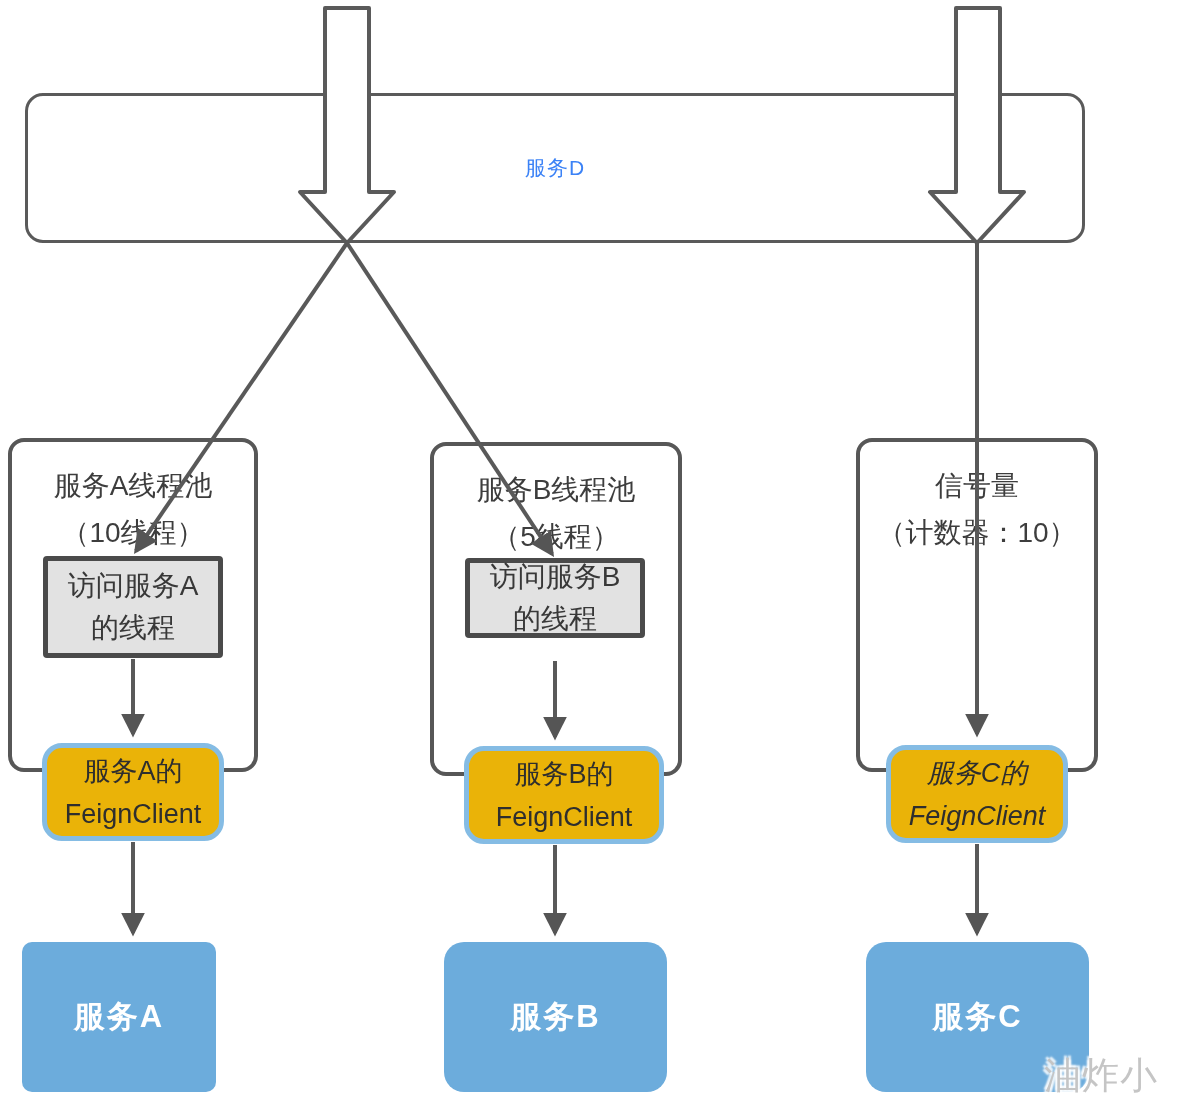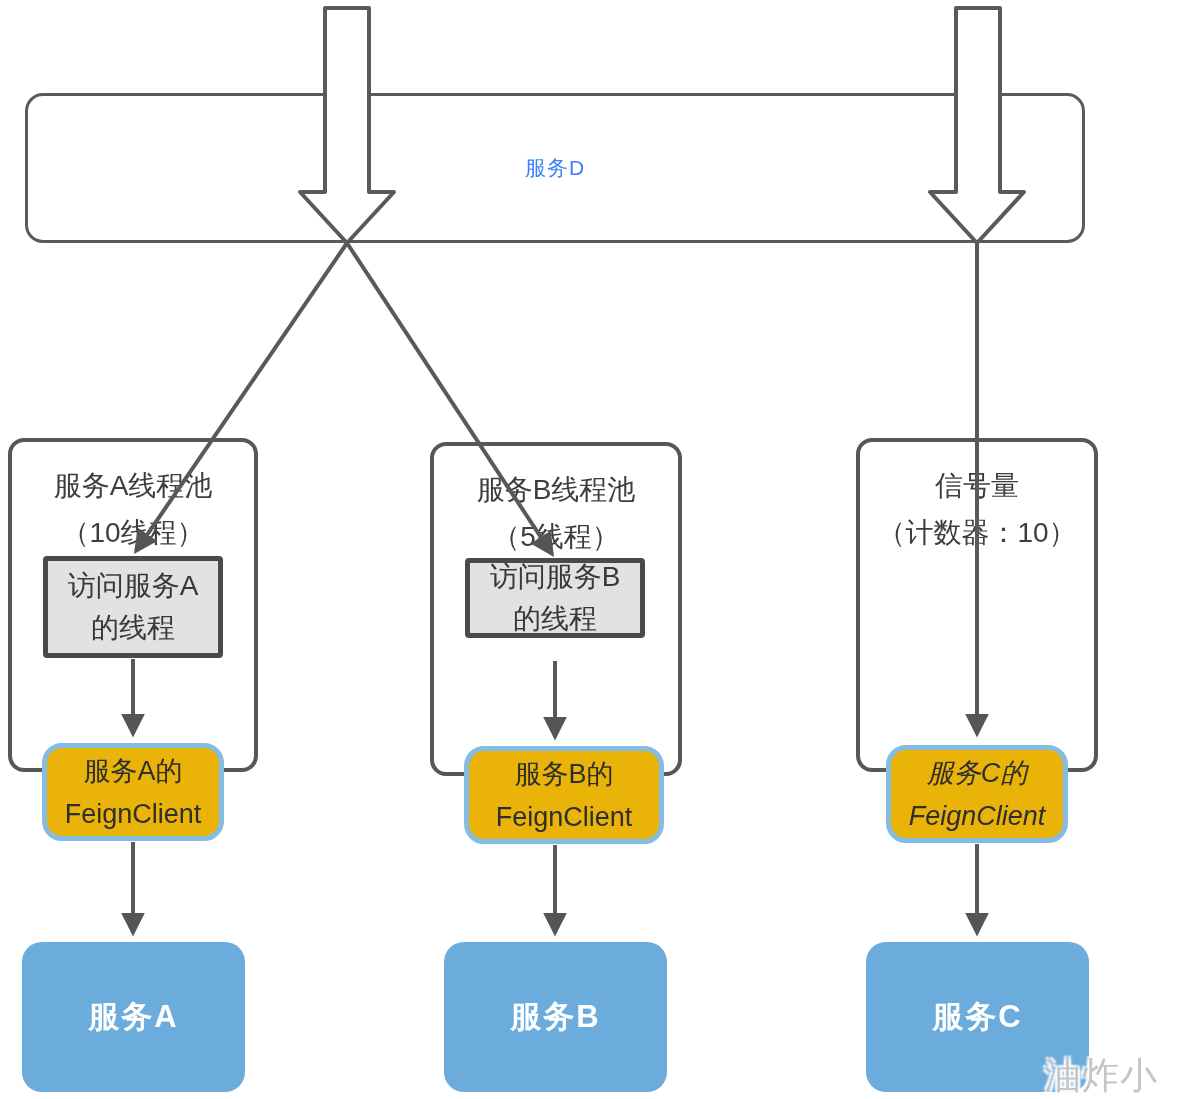--- a/index.html
+++ b/index.html
@@ -59,21 +59,21 @@
   .feign-a{left:42px;top:743px;width:182px;height:98px;}
   .feign-b{left:464px;top:746px;width:200px;height:98px;}
   .feign-c{left:886px;top:745px;width:182px;height:98px;font-style:italic;}
   .feign-line{font-size:27px;line-height:43px;color:#2e2e2e;}
 
   
   .service-box{
     background:#6cacdc;border-radius:20px;
     display:flex;align-items:center;justify-content:center;
   }
-  .service-a{left:22px;top:942px;width:223px;height:150px;}
+  .service-a{left:22px;top:942px;width:194px;height:150px;border-radius:10px;}
   .service-b{left:444px;top:942px;width:223px;height:150px;}
   .service-c{left:866px;top:942px;width:223px;height:150px;}
   .service-label{font-size:31px;font-weight:bold;color:#ffffff;letter-spacing:2px;}
 
   
   .watermark{
     left:1044px;top:1051px;font-size:37px;color:#c5c5c5;letter-spacing:1px;
     text-shadow:2px 2px 2px rgba(255,255,255,.95),-2px -2px 2px rgba(255,255,255,.95),
                 2px -2px 2px rgba(255,255,255,.95),-2px 2px 2px rgba(255,255,255,.95);
   }

